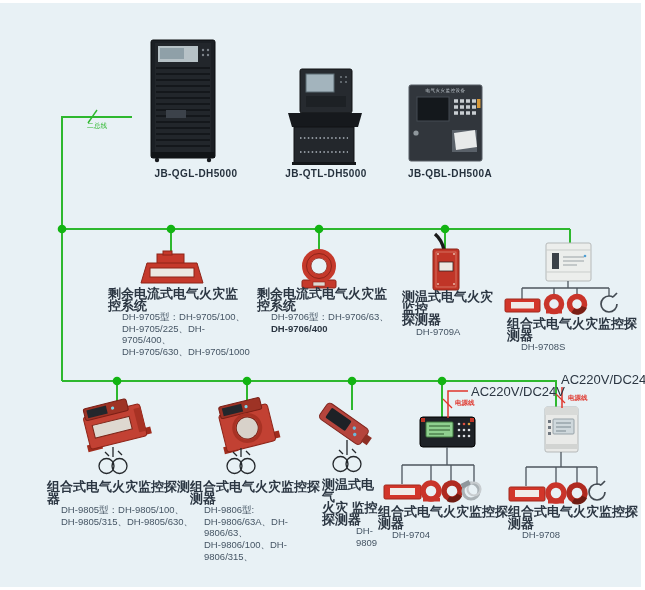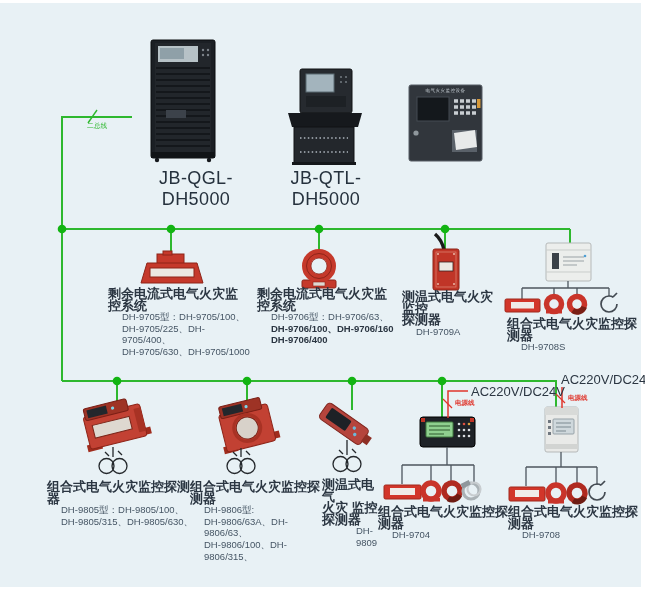--- a/index.html
+++ b/index.html
@@ -1,21 +1,21 @@
 <!DOCTYPE html>
 <html><head>
 <meta charset="utf-8">
 <style>
   html,body{margin:0;padding:0;background:#ffffff;}
   #stage{position:relative;width:645px;height:590px;background:#ffffff;overflow:hidden;
          font-family:"Liberation Sans","DejaVu Sans",sans-serif;}
   #backdrop{position:absolute;left:0;top:3px;width:641px;height:584px;background:#e8f1f5;}
   .abs{position:absolute;}
   svg{position:absolute;left:0;top:0;}
-  .devlabel{font-size:18px;font-weight:normal;color:#25313d;letter-spacing:.4px;text-align:center;width:120px;}
+  .devlabel{font-size:10px;font-weight:bold;color:#25313d;letter-spacing:.4px;text-align:center;width:120px;}
   .tb{line-height:11.6px;}
   .tb .t{font-size:13px;font-weight:bold;color:#2b3642;}
   .tb .l{font-size:9.5px;color:#46556200;color:#455564;padding-left:14px;}
   .tb .b{font-weight:bold;color:#2b3642;}
   .acl{font-size:13px;color:#2b3642;white-space:nowrap;}
   .wirel{font-size:6.5px;color:#e0362c;font-weight:bold;white-space:nowrap;}
   .busl{font-size:6.8px;color:#2eb82e;white-space:nowrap;}
   .paneltitle{font-size:4.5px;color:#c4ccd2;width:73px;text-align:center;letter-spacing:.5px;}
 </style>
 </head>
@@ -250,32 +250,32 @@
       <path d="M556 394 L565 403" stroke-width="1.2"></path>
     </g>
   </svg>
 
   <div class="abs busl" style="left:87px;top:121px;">二总线</div>
 
   <div class="abs paneltitle" style="left:409px;top:88px;">电气火灾监控设备</div>
 
   <div class="abs devlabel" style="left:136px;top:168px;">JB-QGL-DH5000</div>
   <div class="abs devlabel" style="left:266px;top:168px;">JB-QTL-DH5000</div>
+  <div class="abs devlabel" style="left:390px;top:168px;">JB-QBL-DH500A</div>
 
   <div class="abs tb" style="left:108px;top:288px;width:142px;">
     <div class="t">剩余电流式电气火灾监控系统</div>
     <div class="l">DH-9705型：DH-9705/100、</div>
     <div class="l">DH-9705/225、DH-9705/400、</div>
     <div class="l">DH-9705/630、DH-9705/1000</div>
   </div>
 
   <div class="abs tb" style="left:257px;top:288px;width:138px;">
     <div class="t">剩余电流式电气火灾监控系统</div>
     <div class="l">DH-9706型：DH-9706/63、</div>
-    <div class="l b">DH-9706/100、DH-9706/160</div>
     <div class="l b">DH-9706/400</div>
   </div>
 
   <div class="abs tb" style="left:402px;top:291px;width:100px;">
     <div class="t">测温式电气火灾监控</div>
     <div class="t">探测器</div>
     <div class="l">DH-9709A</div>
   </div>
 
   <div class="abs tb" style="left:507px;top:318px;width:130px;">

